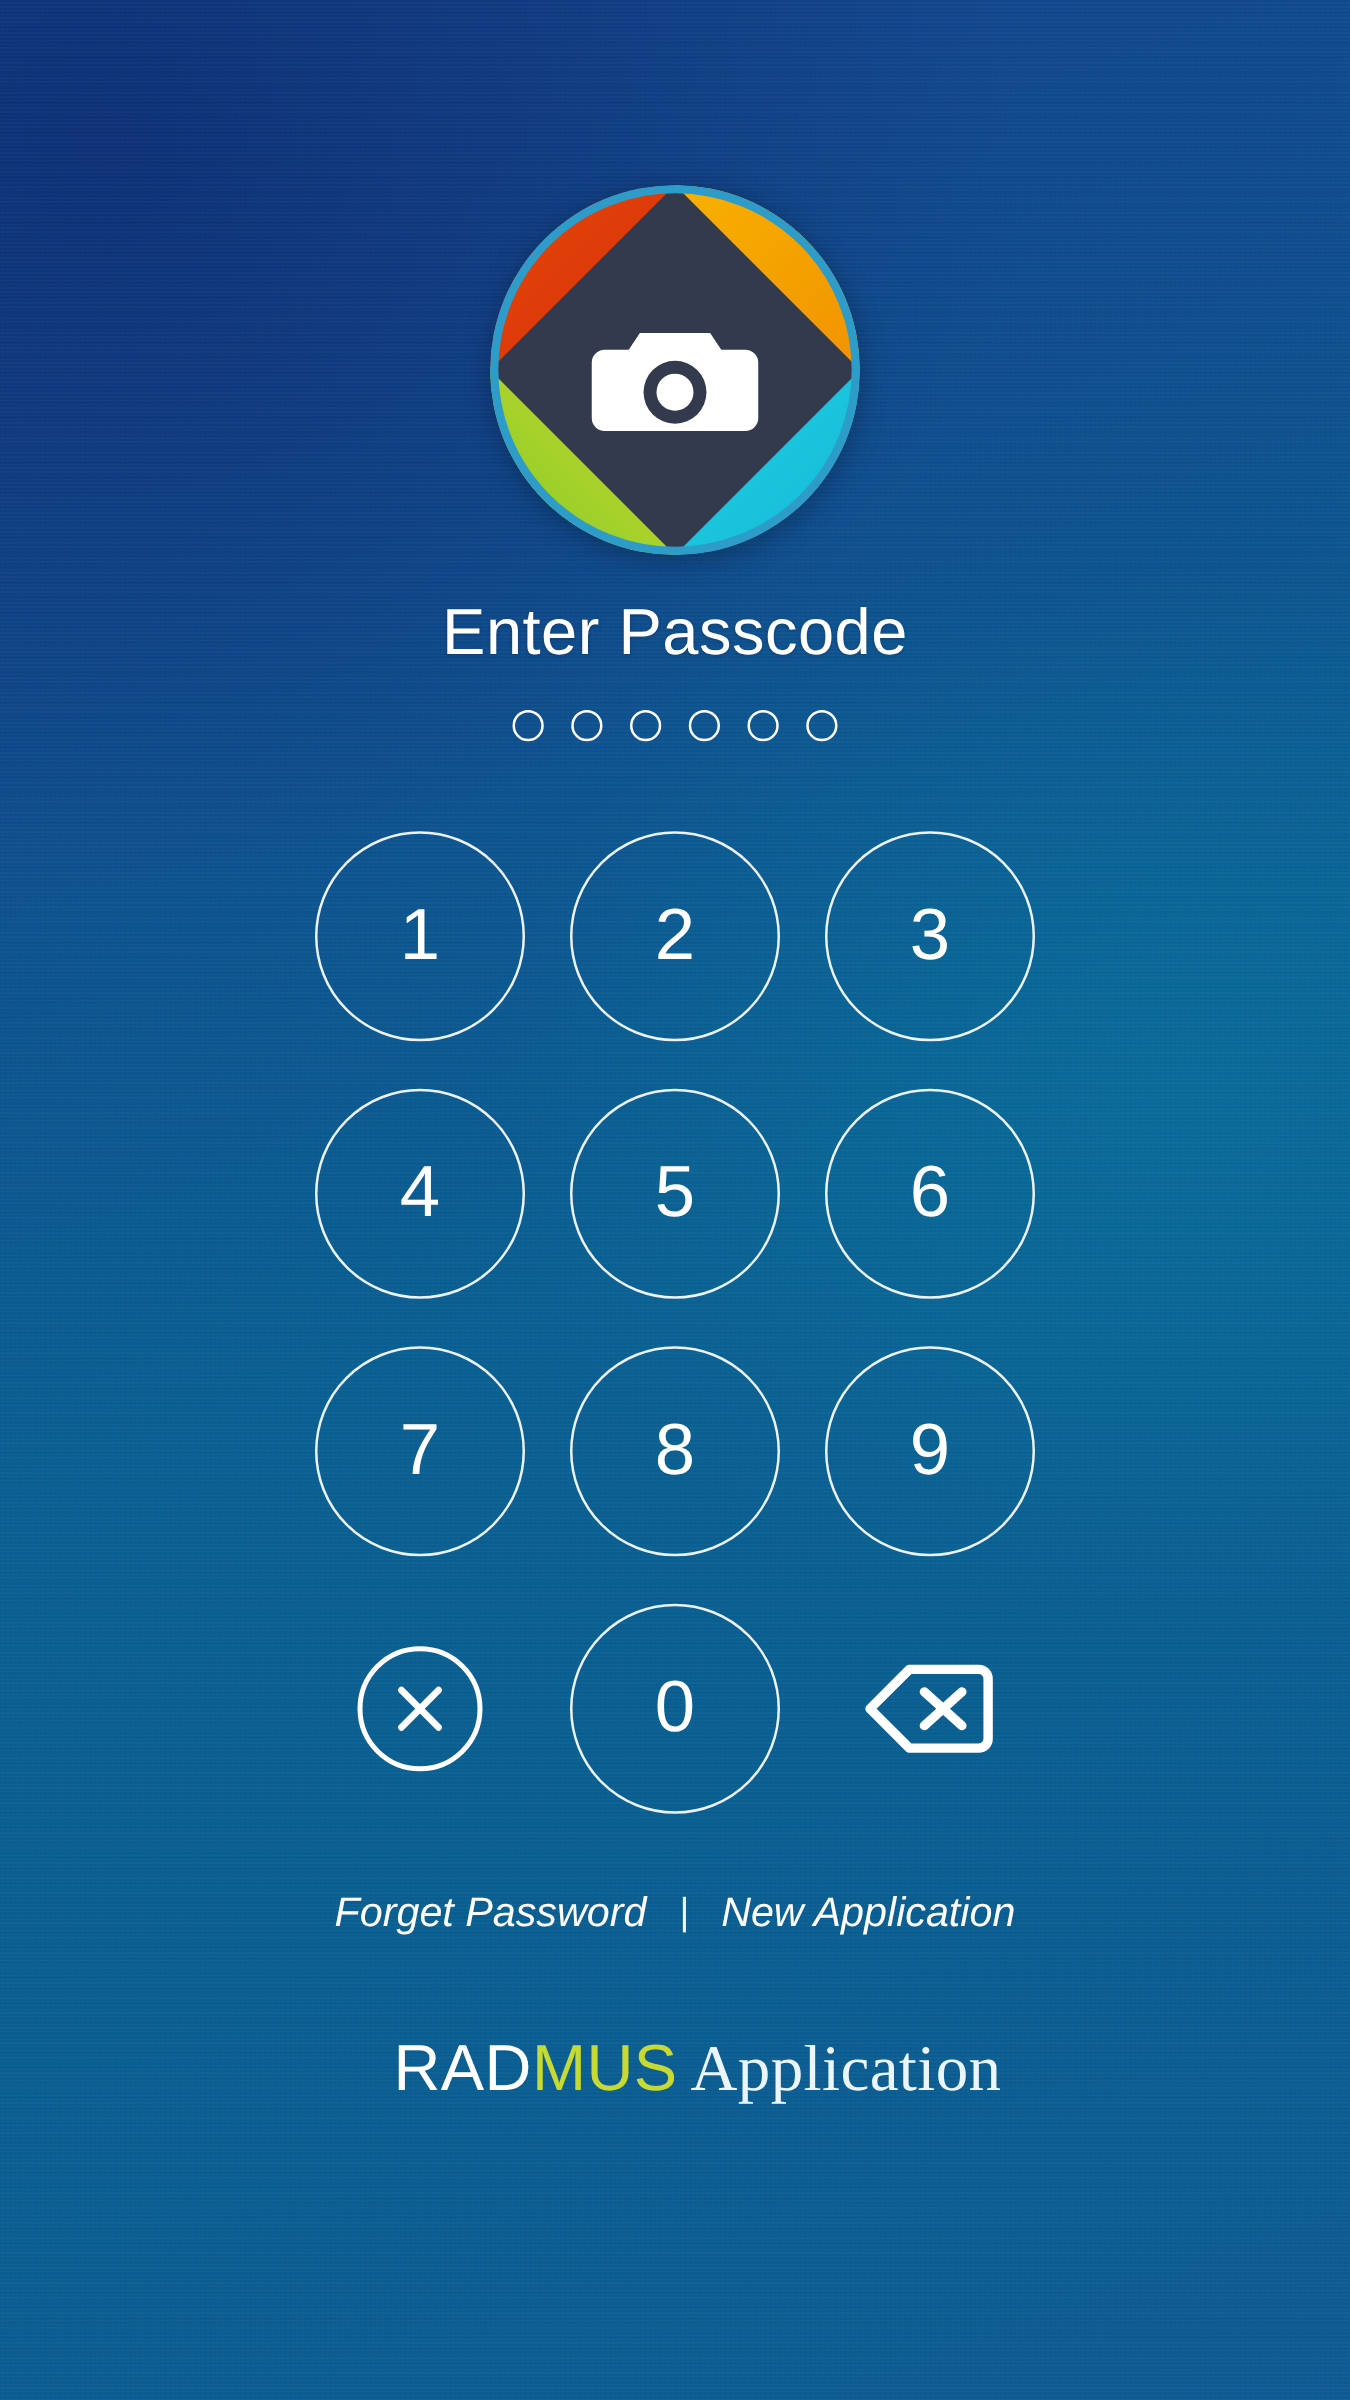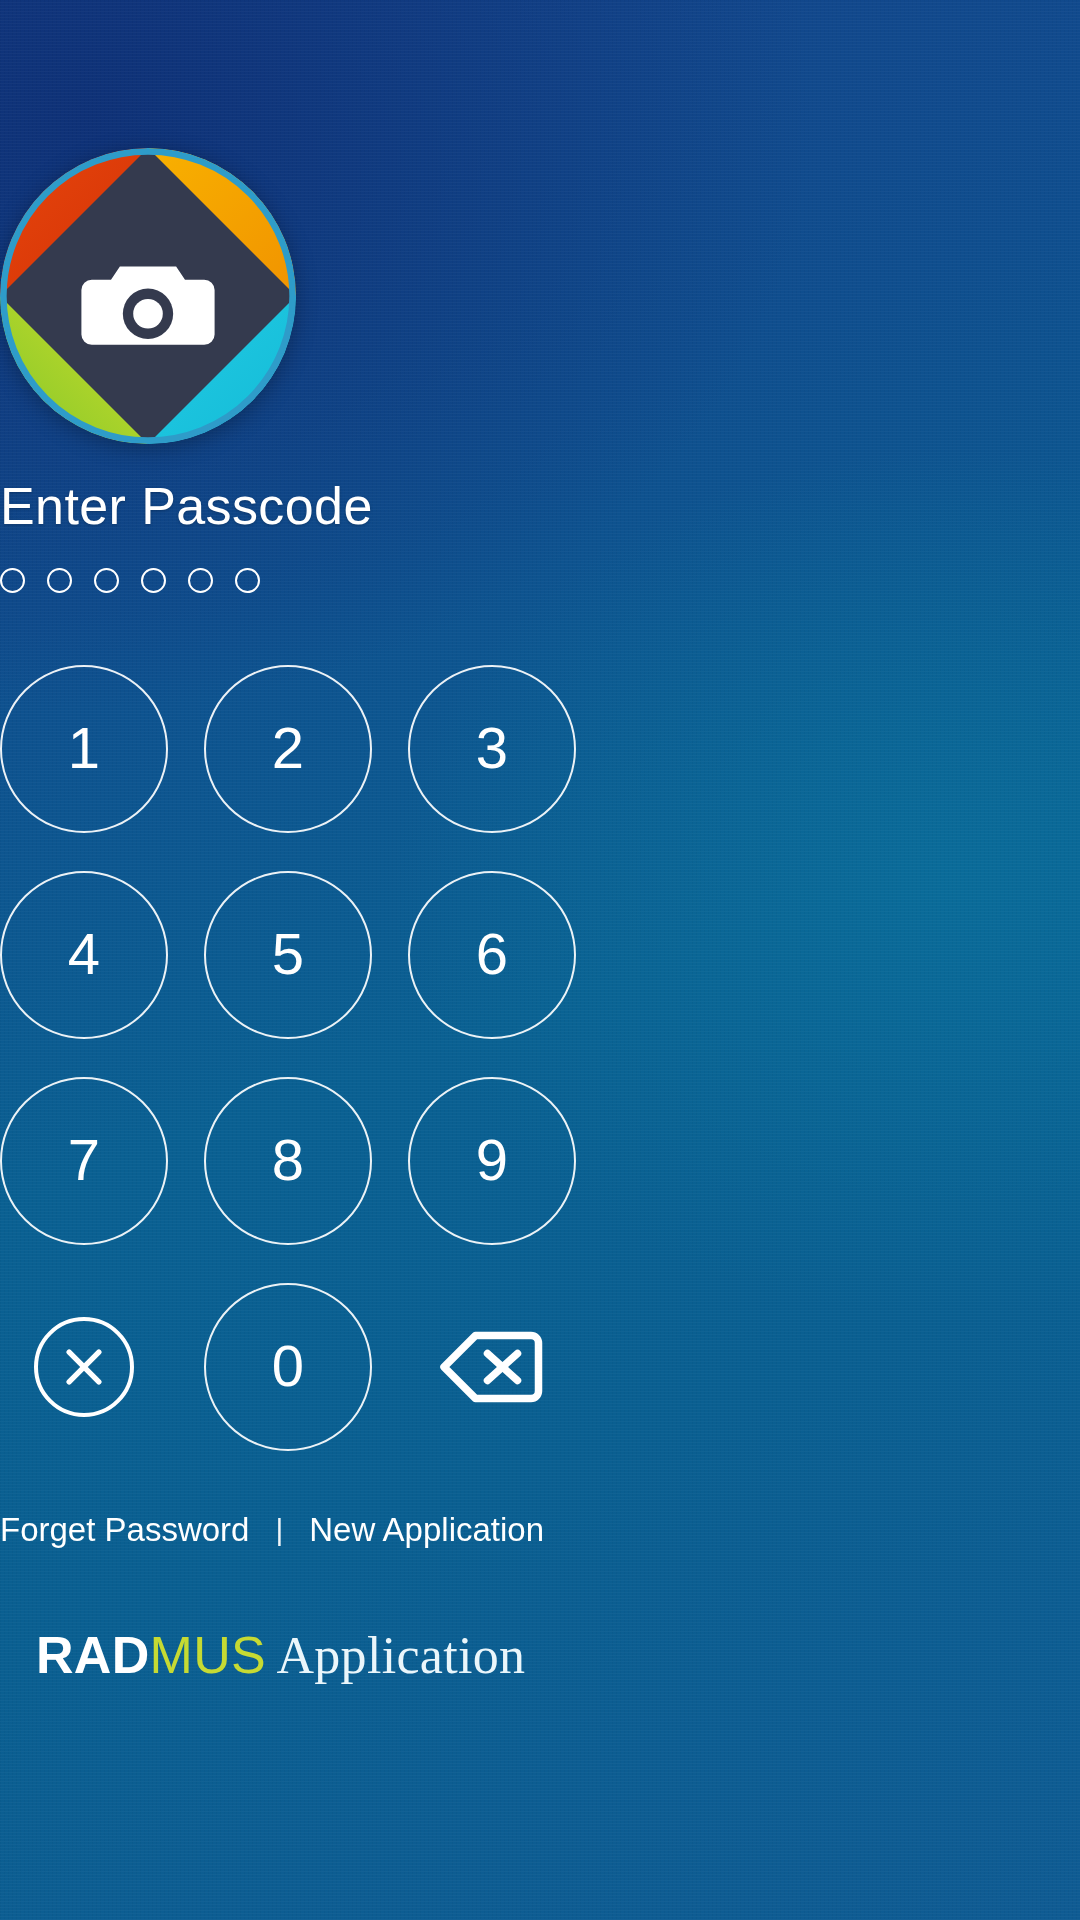--- a/index.html
+++ b/index.html
@@ -28,21 +28,21 @@
     position:absolute; inset:0;
     opacity:.05;
     background-image:
       repeating-linear-gradient(0deg, rgba(255,255,255,.5) 0 1px, transparent 1px 3px),
       repeating-linear-gradient(90deg, rgba(0,0,0,.5) 0 1px, transparent 1px 4px);
   }
 
   .screen {
     position:relative;
     width:1080px; height:1665px;
-    display:flex; flex-direction:column; align-items:flex-start;
+    display:flex; flex-direction:column; align-items:center;
   }
 
   
   .logo-wrap { margin-top:148px; }
   .logo {
     width:296px; height:296px;
     border-radius:50%;
     position:relative;
     overflow:hidden;
     box-shadow:0 4px 22px rgba(0,0,0,.28);
@@ -121,40 +121,41 @@
 
   
   .links {
     margin-top:52px;
     display:flex;
     align-items:center;
     gap:26px;
     color:#ffffff;
     font-size:33px;
     font-weight:400;
+    font-style:italic;
   }
   .links a {
     color:#ffffff;
     text-decoration:none;
     cursor:pointer;
   }
   .sep {
     color:#ffffff;
     font-size:30px;
     opacity:.95;
   }
 
   
   .brand {
     margin-top:76px;
     font-size:52px;
     letter-spacing:.3px;
     white-space:nowrap;
   }
-  .brand .b1 { font-weight:700; color:#ffffff;margin-left:36px; }
+  .brand .b1 { font-weight:400; color:#ffffff;margin-left:36px; }
   .brand .b2 { font-weight:400; }
   .brand .b3 { font-weight:400; color:#eaf6fb;font-family:Liberation Serif, serif; }
 </style>
 </head>
 <body>
 
 <div class="bg"></div>
 <div class="bg-noise"></div>
 
 <div class="screen">

